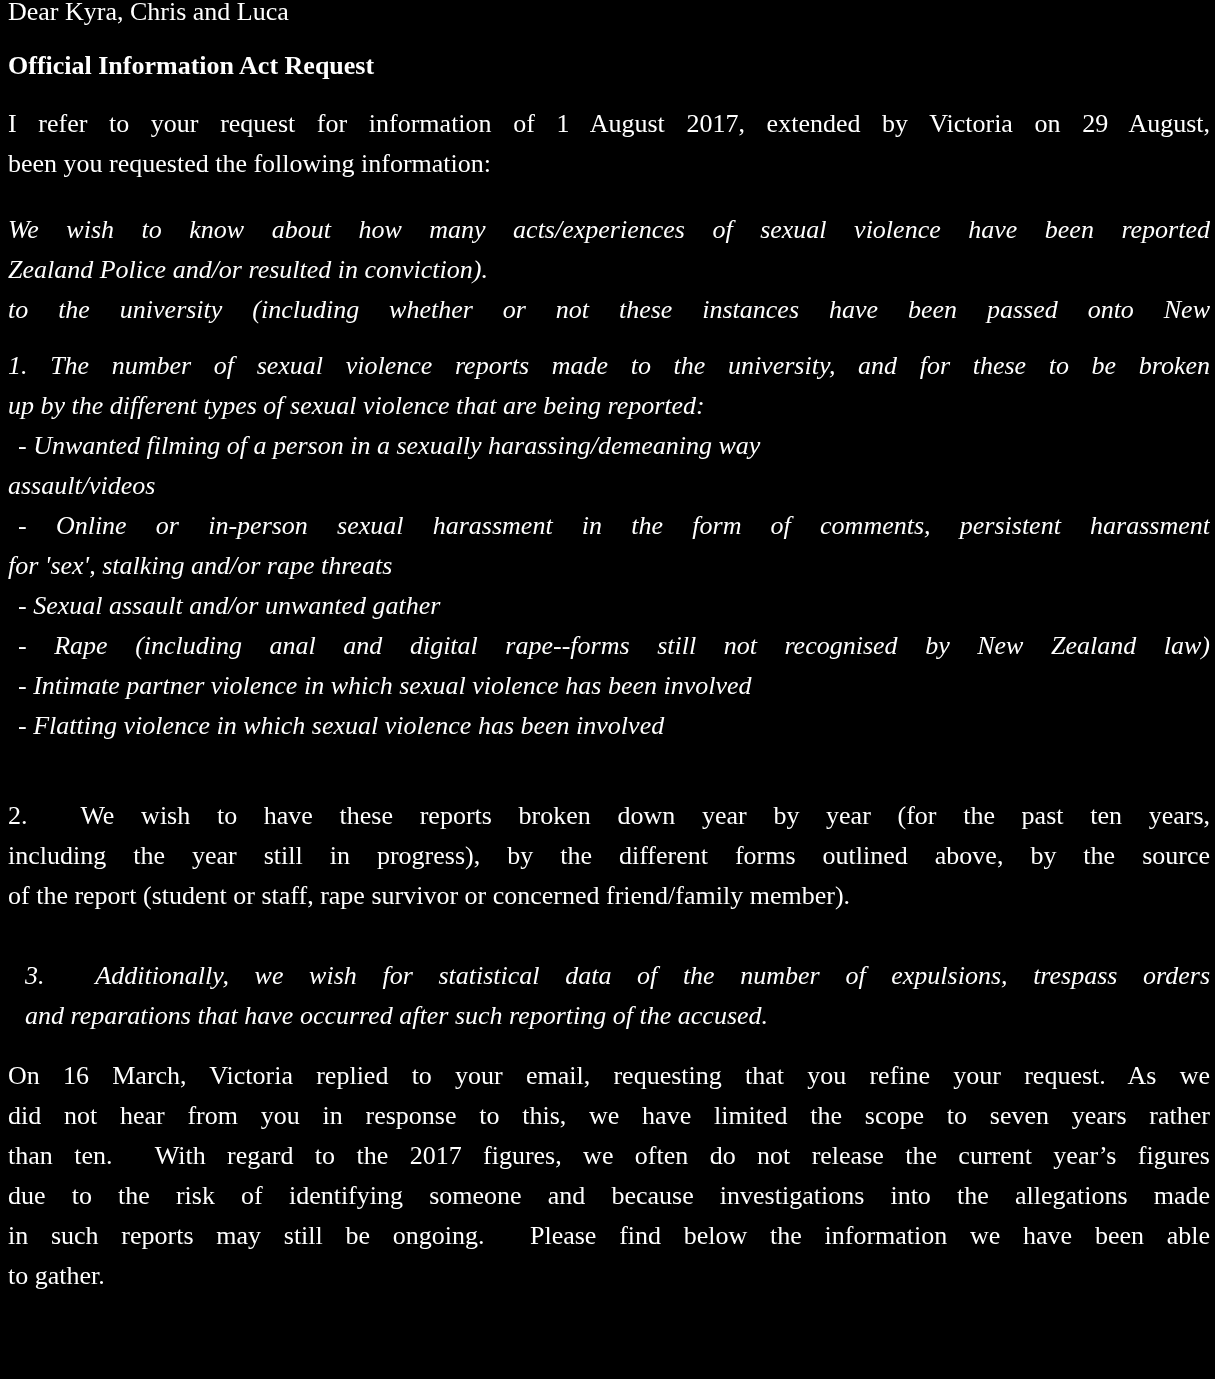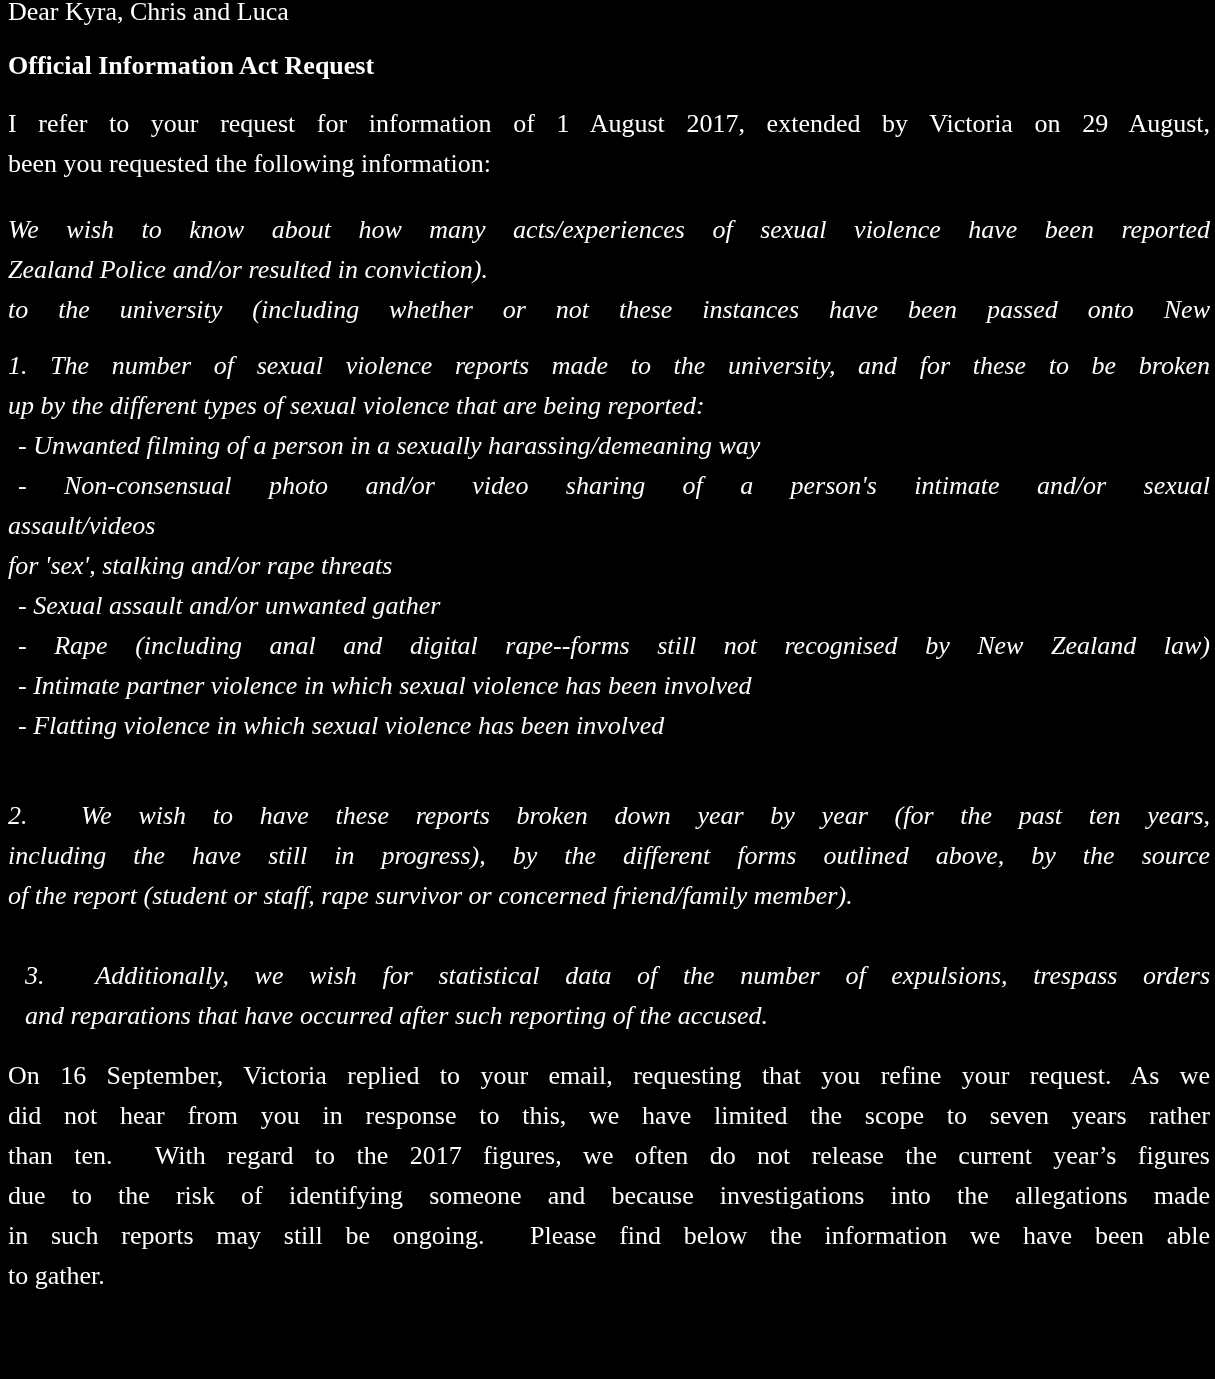--- a/index.html
+++ b/index.html
@@ -34,21 +34,21 @@
   .salutation {
     margin-top: -8px;
   }
   .heading {
     font-weight: bold;
     margin-top: 14px;
   }
   .intro    { margin-top: 18px; }
   .quote    { margin-top: 26px; font-style: italic; }
   .item1    { margin-top: 16px; font-style: italic; }
-  .item2    { margin-top: 50px; font-style: italic; }
+  .item2    { margin-top: 50px; }
   .item3    { margin-top: 40px; font-style: italic; margin-left: 17px; }
   .closing  { margin-top: 20px; }
 </style>
 </head>
 <body style="background-color: rgb(0, 0, 0); color: rgb(255, 255, 255);">
 
 <div class="doc">
 
   <div class="ln salutation">Dear Kyra, Chris and Luca</div>
 
@@ -62,42 +62,42 @@
   <div class="quote">
     <div class="ln j">We wish to know about how many acts/experiences of sexual violence have been reported</div>
     <div class="ln">Zealand Police and/or resulted in conviction).</div>
     <div class="ln j">to the university (including whether or not these instances have been passed onto New</div>
   </div>
 
   <div class="item1">
     <div class="ln j">1. The number of sexual violence reports made to the university, and for these to be broken</div>
     <div class="ln">up by the different types of sexual violence that are being reported:</div>
     <div class="ln ind">- Unwanted filming of a person in a sexually harassing/demeaning way</div>
-    <div class="ln ind j">- Non-consensual photo and/or video sharing of a person's intimate and/or sexual</div>
     <div class="ln">assault/videos</div>
+    <div class="ln ind j">- Online or in-person sexual harassment in the form of comments, persistent harassment</div>
     <div class="ln">for 'sex', stalking and/or rape threats</div>
     <div class="ln ind">- Sexual assault and/or unwanted gather</div>
     <div class="ln ind j">- Rape (including anal and digital rape--forms still not recognised by New Zealand law)</div>
     <div class="ln ind">- Intimate partner violence in which sexual violence has been involved</div>
     <div class="ln ind">- Flatting violence in which sexual violence has been involved</div>
   </div>
 
   <div class="item2">
     <div class="ln j">2.&nbsp; We wish to have these reports broken down year by year (for the past ten years,</div>
-    <div class="ln j">including the have still in progress), by the different forms outlined above, by the source</div>
+    <div class="ln j">including the year still in progress), by the different forms outlined above, by the source</div>
     <div class="ln">of the report (student or staff, rape survivor or concerned friend/family member).</div>
   </div>
 
   <div class="item3">
     <div class="ln j">3.&nbsp; Additionally, we wish for statistical data of the number of expulsions, trespass orders</div>
     <div class="ln">and reparations that have occurred after such reporting of the accused.</div>
   </div>
 
   <div class="closing">
-    <div class="ln j">On 16 September, Victoria replied to your email, requesting that you refine your request. As we</div>
+    <div class="ln j">On 16 March, Victoria replied to your email, requesting that you refine your request. As we</div>
     <div class="ln j">did not hear from you in response to this, we have limited the scope to seven years rather</div>
     <div class="ln j">than ten.&nbsp; With regard to the 2017 figures, we often do not release the current year’s figures</div>
     <div class="ln j">due to the risk of identifying someone and because investigations into the allegations made</div>
     <div class="ln j">in such reports may still be ongoing.&nbsp; Please find below the information we have been able</div>
     <div class="ln">to gather.</div>
   </div>
 
 </div>
 
 </body></html>

